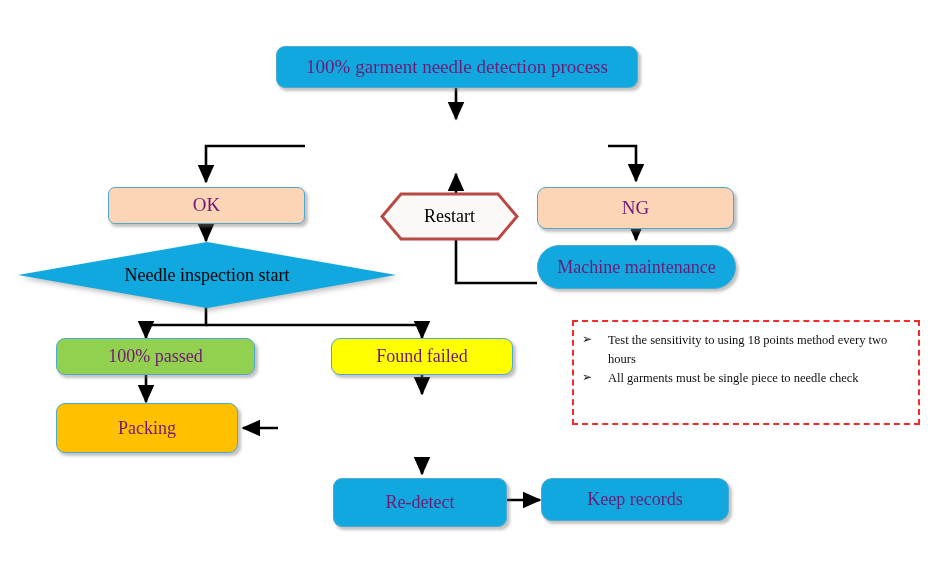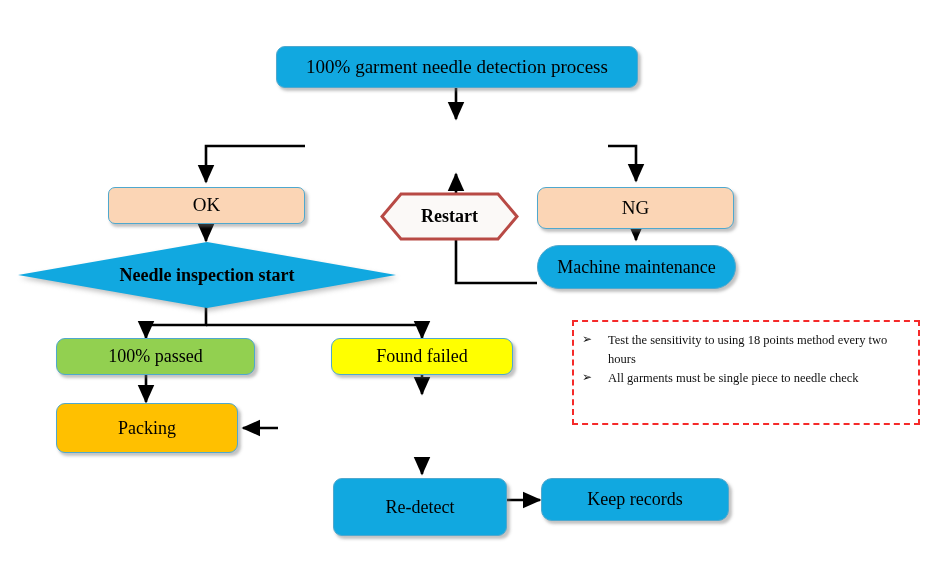--- a/index.html
+++ b/index.html
@@ -27,21 +27,21 @@
     height: 565px;
     pointer-events: none;
   }
   .node {
     position: absolute;
     box-sizing: border-box;
     display: flex;
     align-items: center;
     justify-content: center;
     text-align: center;
-    color: #000000;
+    color: #701a75;
     line-height: 1.16;
     z-index: 3;
     padding: 16px 6px;
   }
   .rbox {
     border-radius: 9px;
     border: 1.4px solid #4FA8CE;
     box-shadow: 2.5px 3px 3px rgba(120,120,120,0.45);
   }
   .pill {
@@ -51,40 +51,38 @@
   }
   .blue  { background: #11A8E0; }
   .peach { background: #FBD5B5; }
   .green { background: #92D050; }
   .yellow{ background: #FFFF00; }
   .orange{ background: #FFC000; }
 
   .diamond-wrap {
     position: absolute;
     z-index: 2;
-    font-weight: bold;
   }
   .diamond-wrap .dlabel {
     position: absolute;
     left: 0; top: 0;
     width: 100%;
     height: 100%;
     display: flex;
     align-items: center;
     justify-content: center;
     text-align: center;
     color: #000;
     line-height: 1.15;
     z-index: 4;
   }
 
   .hexwrap {
     position: absolute;
     z-index: 3;
-    font-weight: bold;
   }
   .hexwrap .hlabel {
     position: absolute;
     left: 0; top: 0;
     width: 100%; height: 100%;
     display: flex;
     align-items: center;
     justify-content: center;
     color: #000;
     z-index: 5;
@@ -184,21 +182,21 @@
     <span class="dlabel" style="font-size:18px; width:230px; left:74px;">Needle inspection start</span>
   </div>
 
   <div class="node rbox green" style="left:56px; top:338px; width:199px; height:37px; font-size:18px;">100% passed</div>
 
   <div class="node rbox yellow" style="left:331px; top:338px; width:182px; height:37px; font-size:18px;">Found failed</div>
 
   <div class="node rbox orange" style="left:56px; top:403px; width:182px; height:50px; font-size:18px;">Packing</div>
 
 
-  <div class="node rbox blue" style="left:333px; top:478px; width:174px; height:58px; font-size:18px;">Re-detect</div>
+  <div class="node rbox blue" style="left:333px; top:478px; width:174px; height:49px; font-size:18px;">Re-detect</div>
 
   <div class="node rbox blue" style="left:541px; top:478px; width:188px; height:43px; font-size:18px;border-radius:11px;">Keep records</div>
 
   <div class="note" style="left:572px; top:320px; width:348px; height:105px;">
     <ul>
       <li>
         <span class="bullet">➢</span>
         <span class="btext">Test the sensitivity to using 18 points method every two hours</span>
       </li>
       <li>

